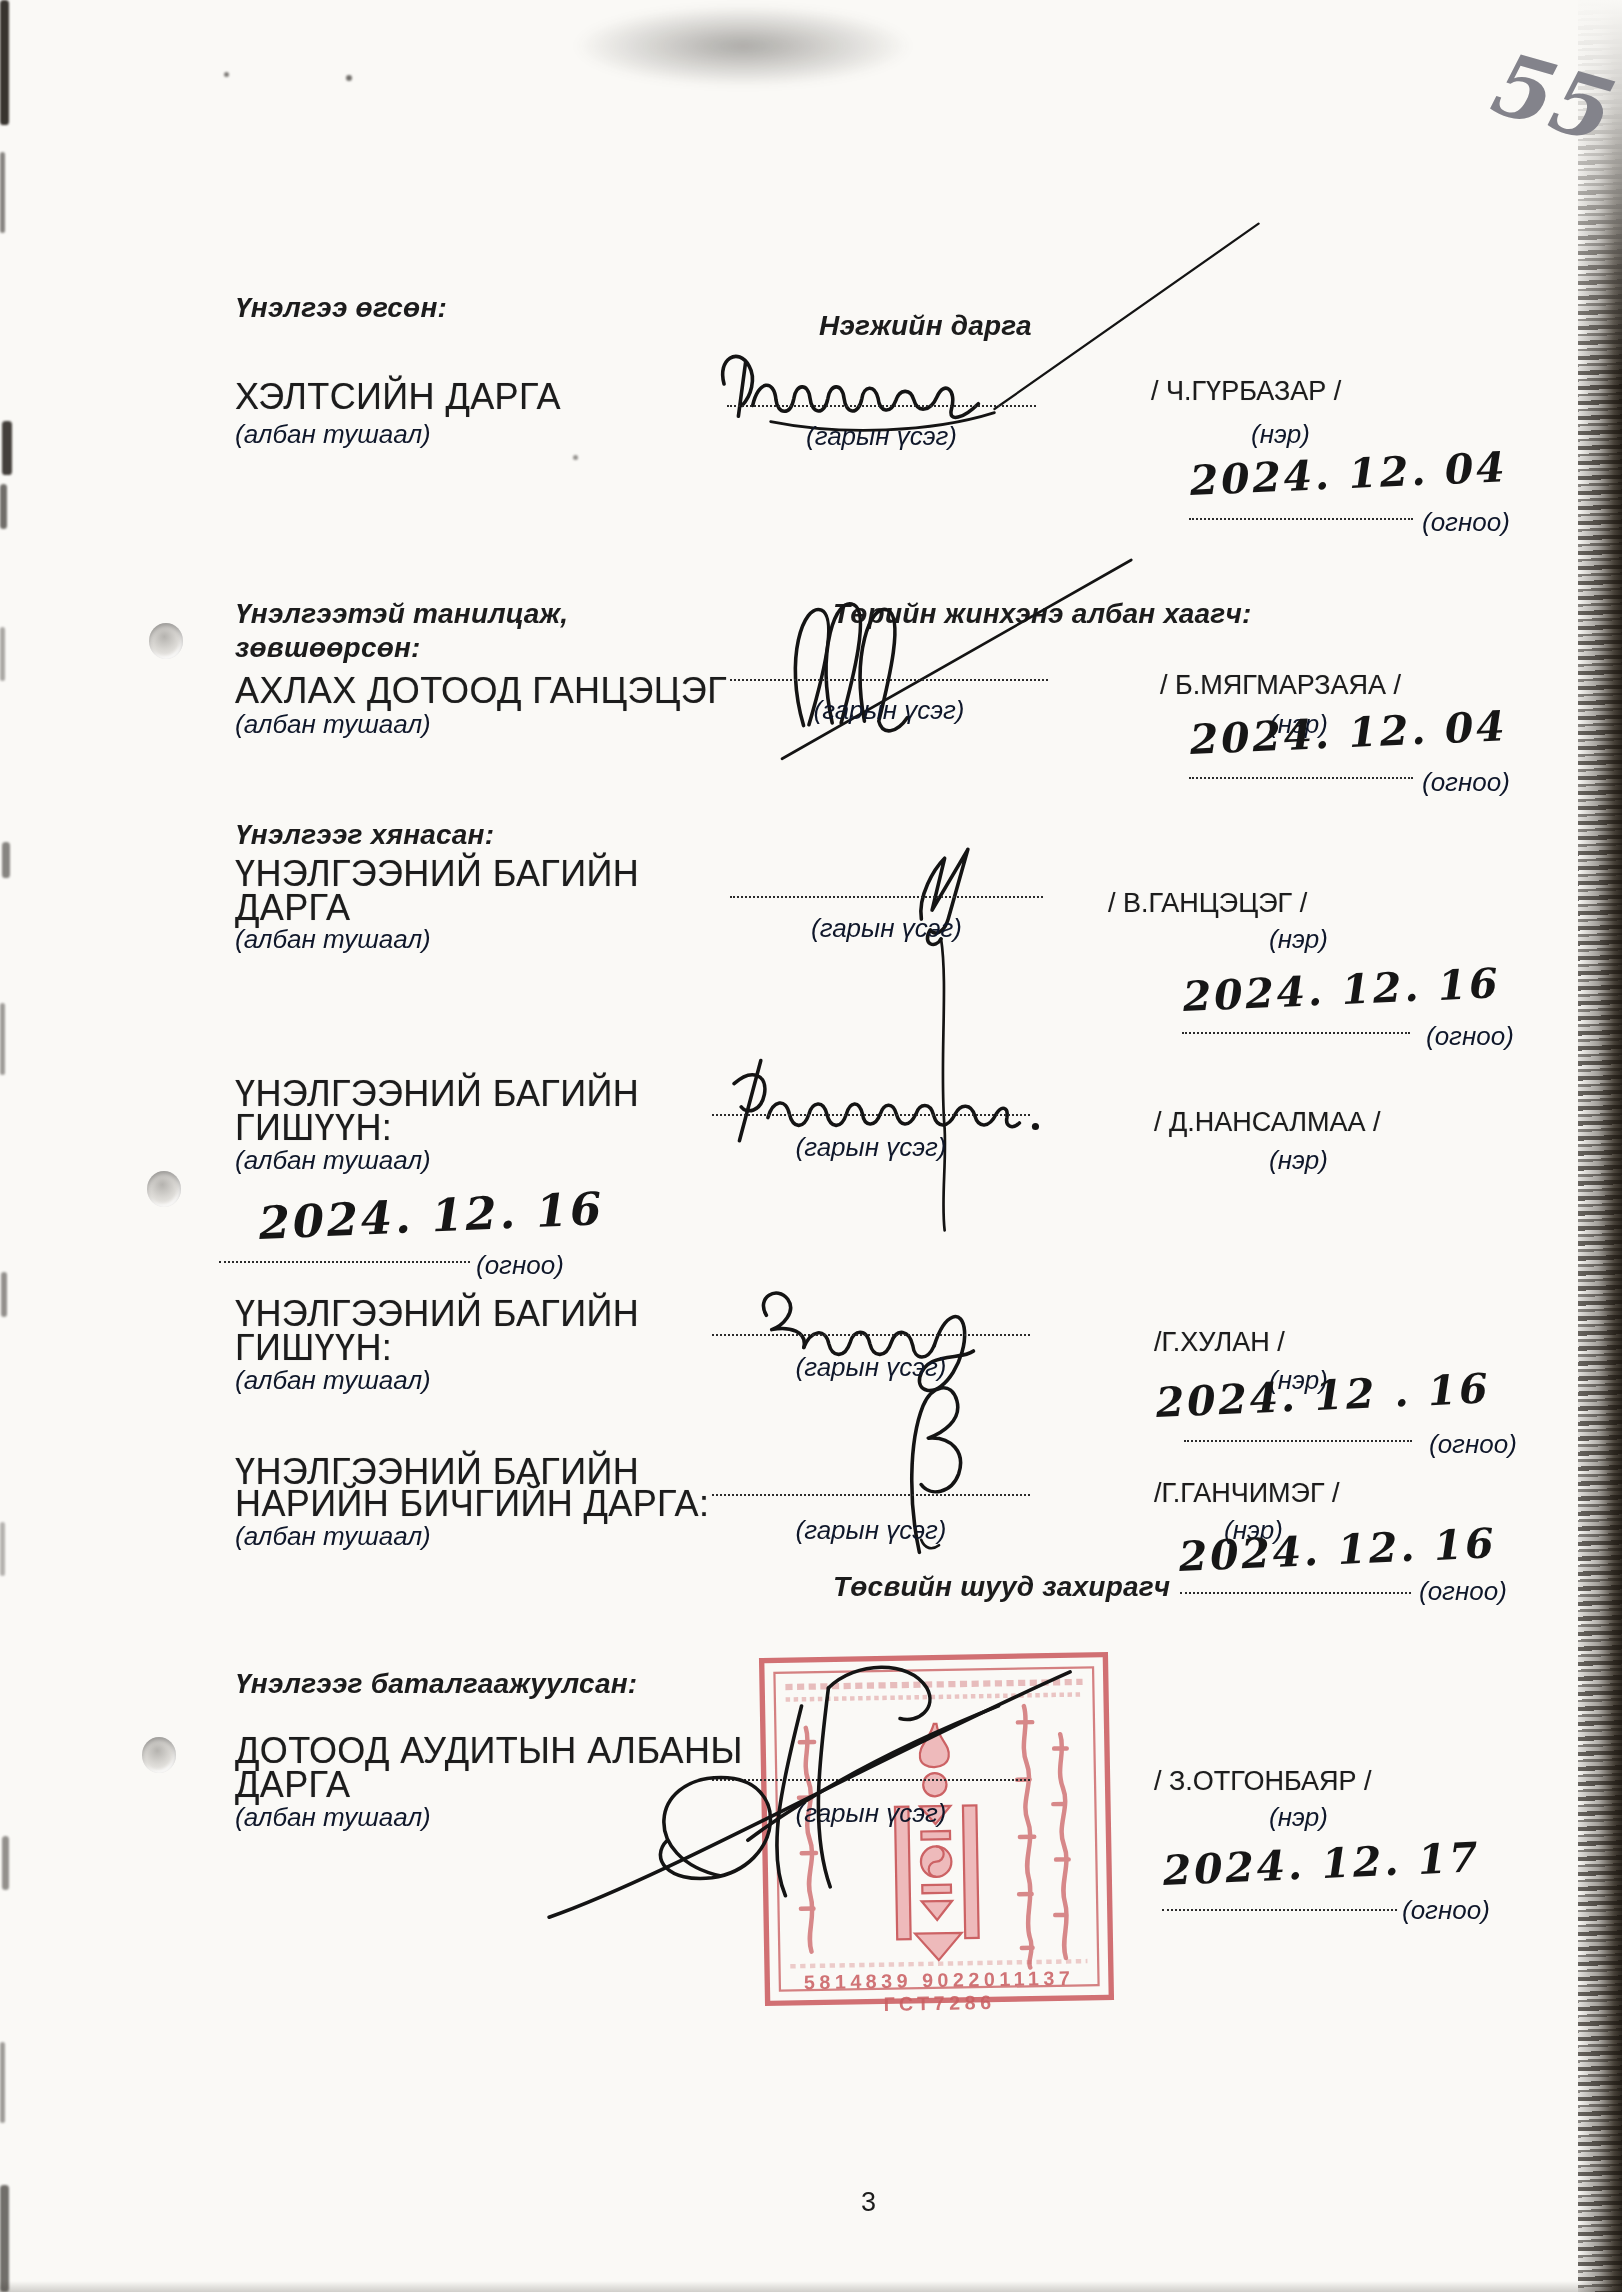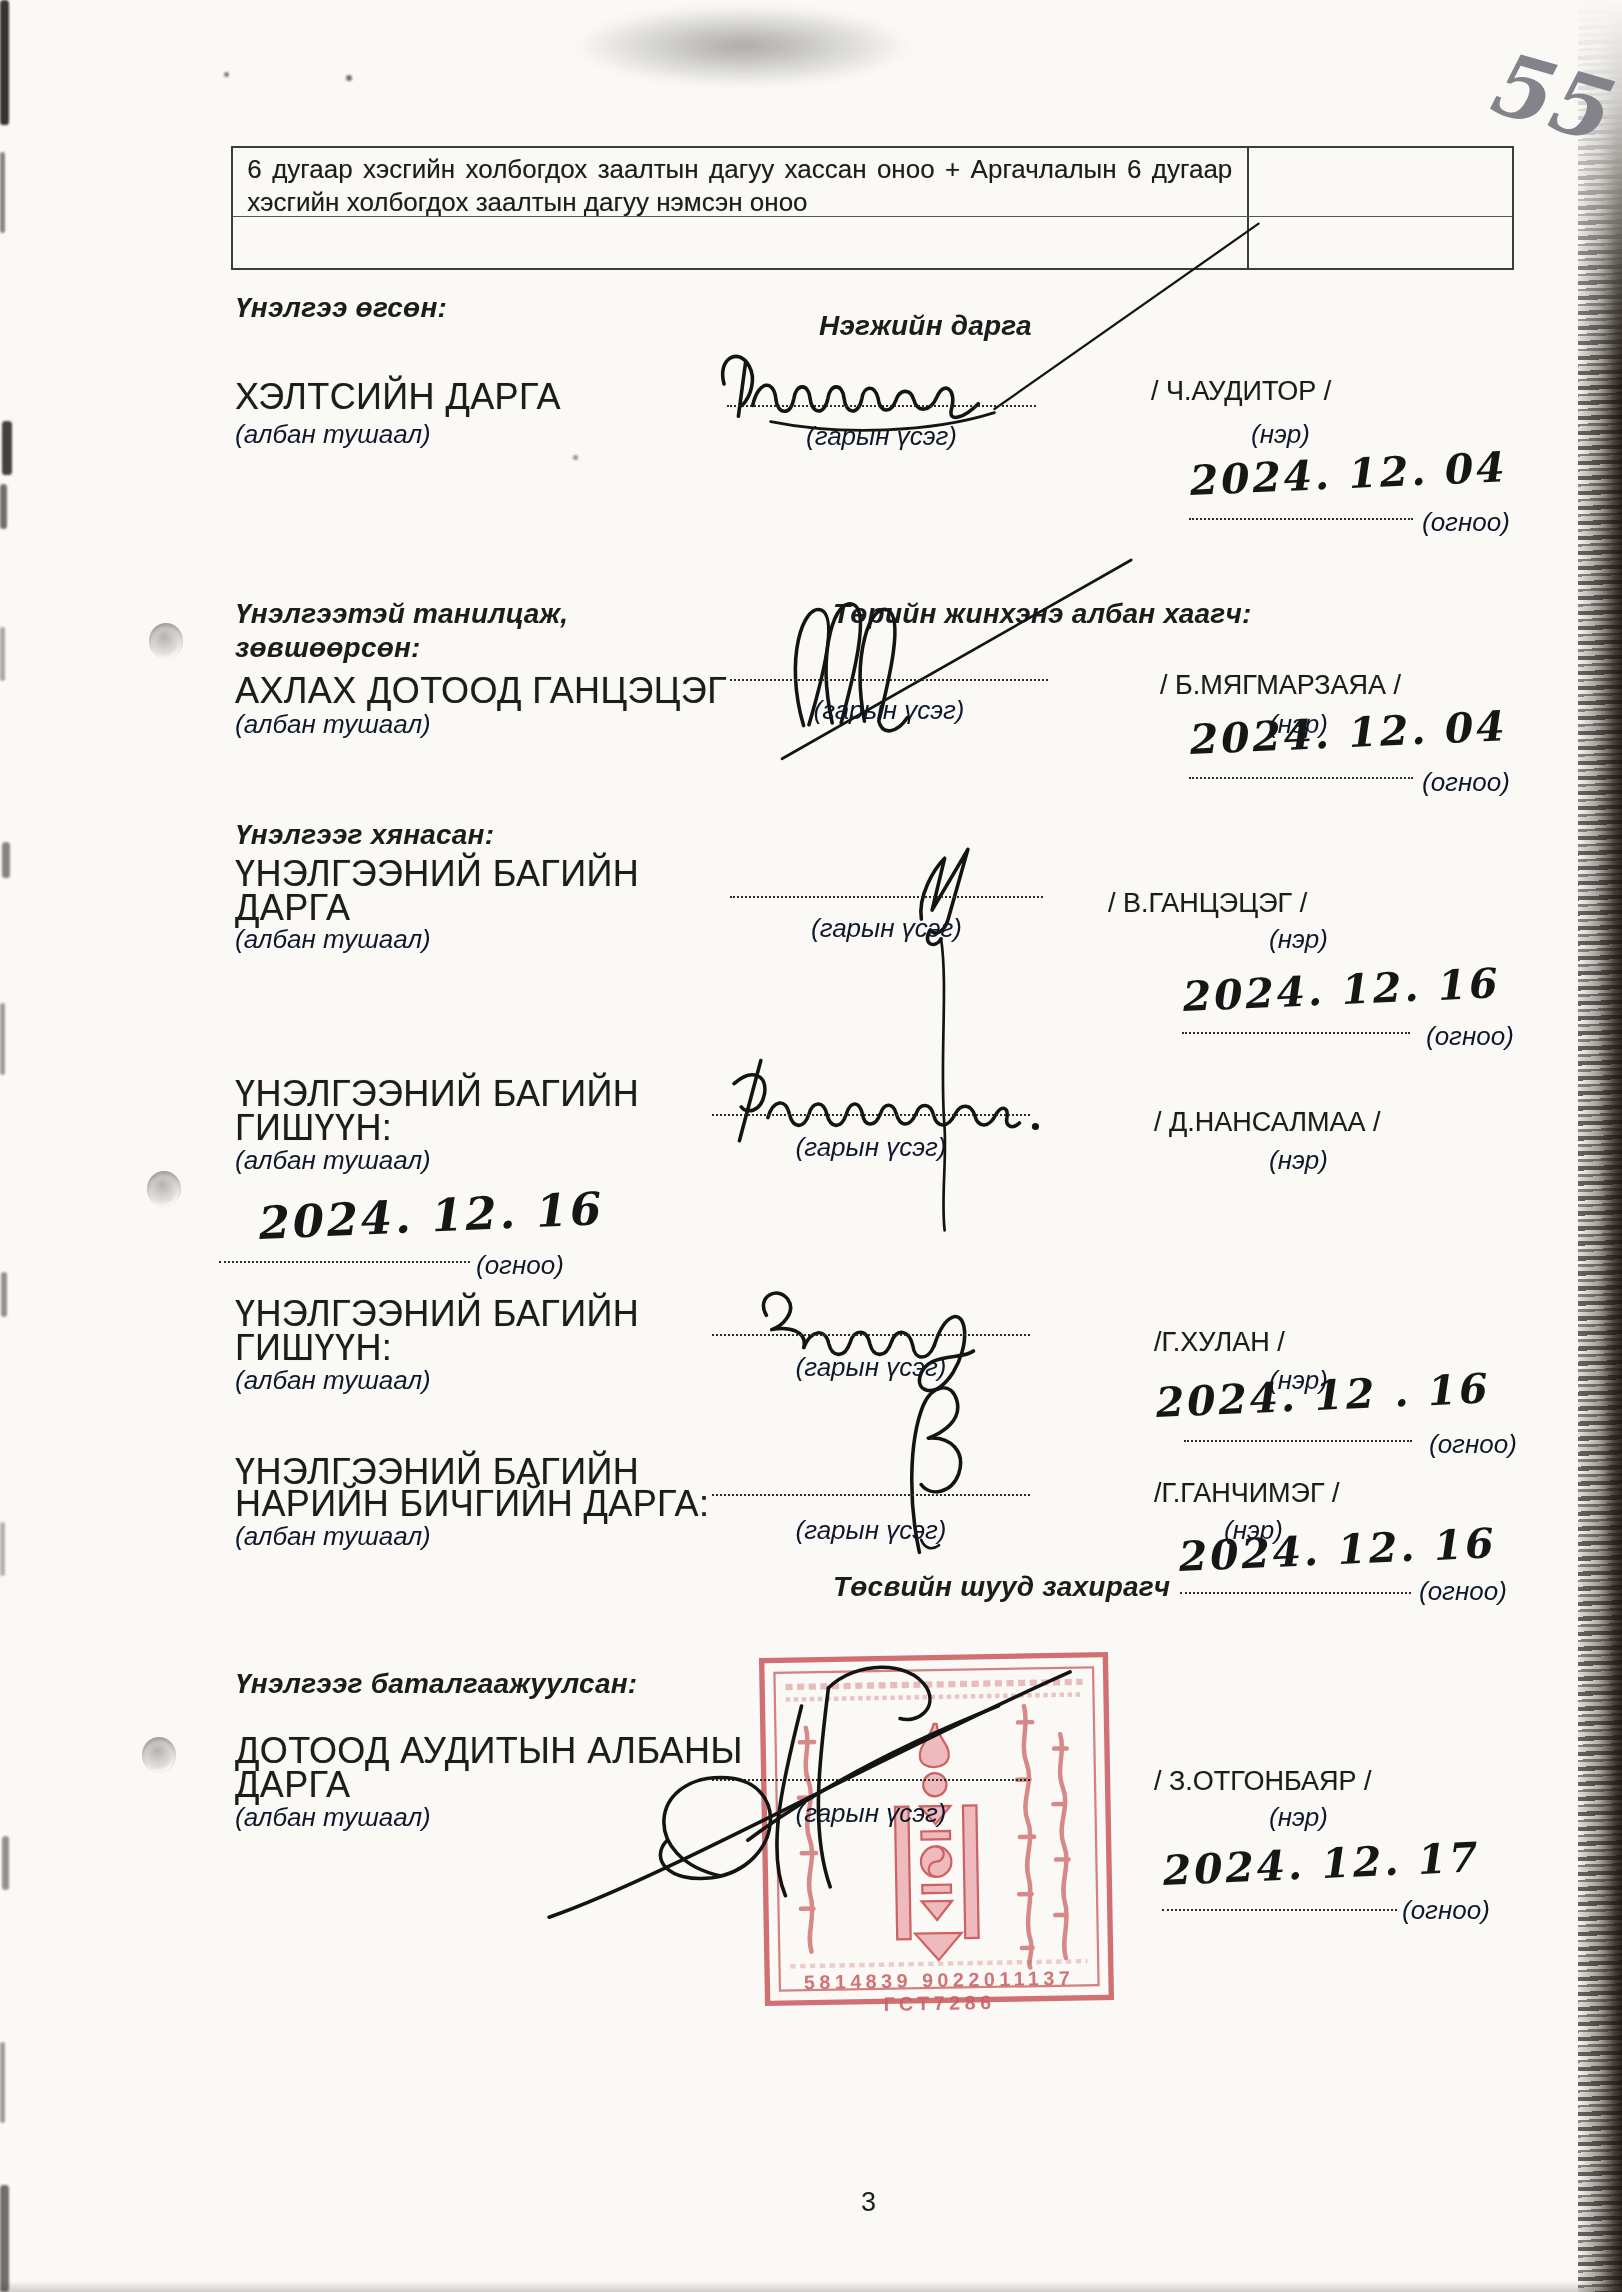--- a/index.html
+++ b/index.html
@@ -72,39 +72,34 @@
   <div class="mark" style="left:346px;top:75px;width:6.3px;height:6.3px;opacity:.6"></div>
   <div class="mark" style="left:573px;top:455px;width:5.4px;height:5.4px;opacity:.45"></div>
   <div class="scan-bottom"></div>
 
   <div class="hole" style="left:149px;top:623px"></div>
   <div class="hole" style="left:147px;top:1171px"></div>
   <div class="hole" style="left:142px;top:1737px"></div>
 
   <div class="corner-note">55</div>
 
-  <div class="tbl">
-    <div class="cell">6 дугаар хэсгийн холбогдох заалтын дагуу хассан оноо + Аргачлалын 6 дугаар хэсгийн холбогдох заалтын дагуу нэмсэн оноо</div>
-    <div class="vline"></div>
-    <div class="hline"></div>
-  </div>
 
   <div class="abs hb" style="left:235px;top:292px">Үнэлгээ өгсөн:</div>
   <div class="abs hb" style="left:819px;top:310px">Нэгжийн дарга</div>
   <div class="abs pos" style="left:235px;top:376px">ХЭЛТСИЙН ДАРГА</div>
   <div class="abs cap" style="left:235px;top:419px">(албан тушаал)</div>
   <svg class="sig" style="left:699px;top:210px" width="573" height="296" viewBox="0 0 640 330">
     <path d="M28,194 C20,166 44,152 56,174 C64,188 58,208 48,218 M52,170 L44,230"></path>
     <path d="M60,218 C66,190 84,188 86,212 C88,228 102,230 106,210 C108,194 122,192 124,210 C126,228 140,230 144,210 C146,194 160,192 162,210 C164,228 178,230 182,210 C184,196 196,194 200,210 C202,226 214,228 220,212 C224,200 236,198 240,212 C244,226 258,226 266,208 C274,190 288,200 282,222 C278,238 296,232 312,216"></path>
     <path d="M80,236 C160,252 260,248 330,226" style="stroke-width:3"></path>
     <path d="M330,222 L625,15" style="stroke-width:2.5"></path>
   </svg>
   <div class="dots" style="left:727px;top:405px;width:309px"></div>
   <div class="abs cap center" style="left:727px;top:421px;width:309px">(гарын үсэг)</div>
-  <div class="abs name" style="left:1151px;top:376px">/ Ч.АУДИТОР /</div>
+  <div class="abs name" style="left:1151px;top:376px">/ Ч.ГҮРБАЗАР /</div>
   <div class="abs cap center" style="left:1191px;top:419px;width:179px">(нэр)</div>
   <div class="abs hand" style="left:1191px;top:457px">2024. 12. 04</div>
   <div class="dots" style="left:1189px;top:518px;width:224px"></div>
   <div class="abs cap" style="left:1422px;top:507px">(огноо)</div>
 
   <div class="abs hb" style="left:235px;top:598px">Үнэлгээтэй танилцаж,</div>
   <div class="abs hb" style="left:235px;top:632px">зөвшөөрсөн:</div>
   <div class="abs hb" style="left:833px;top:598px">Төрийн жинхэнэ албан хаагч:</div>
   <div class="abs pos" style="left:235px;top:670px">АХЛАХ ДОТООД ГАНЦЭЦЭГ</div>
   <div class="abs cap" style="left:235px;top:709px">(албан тушаал)</div>

